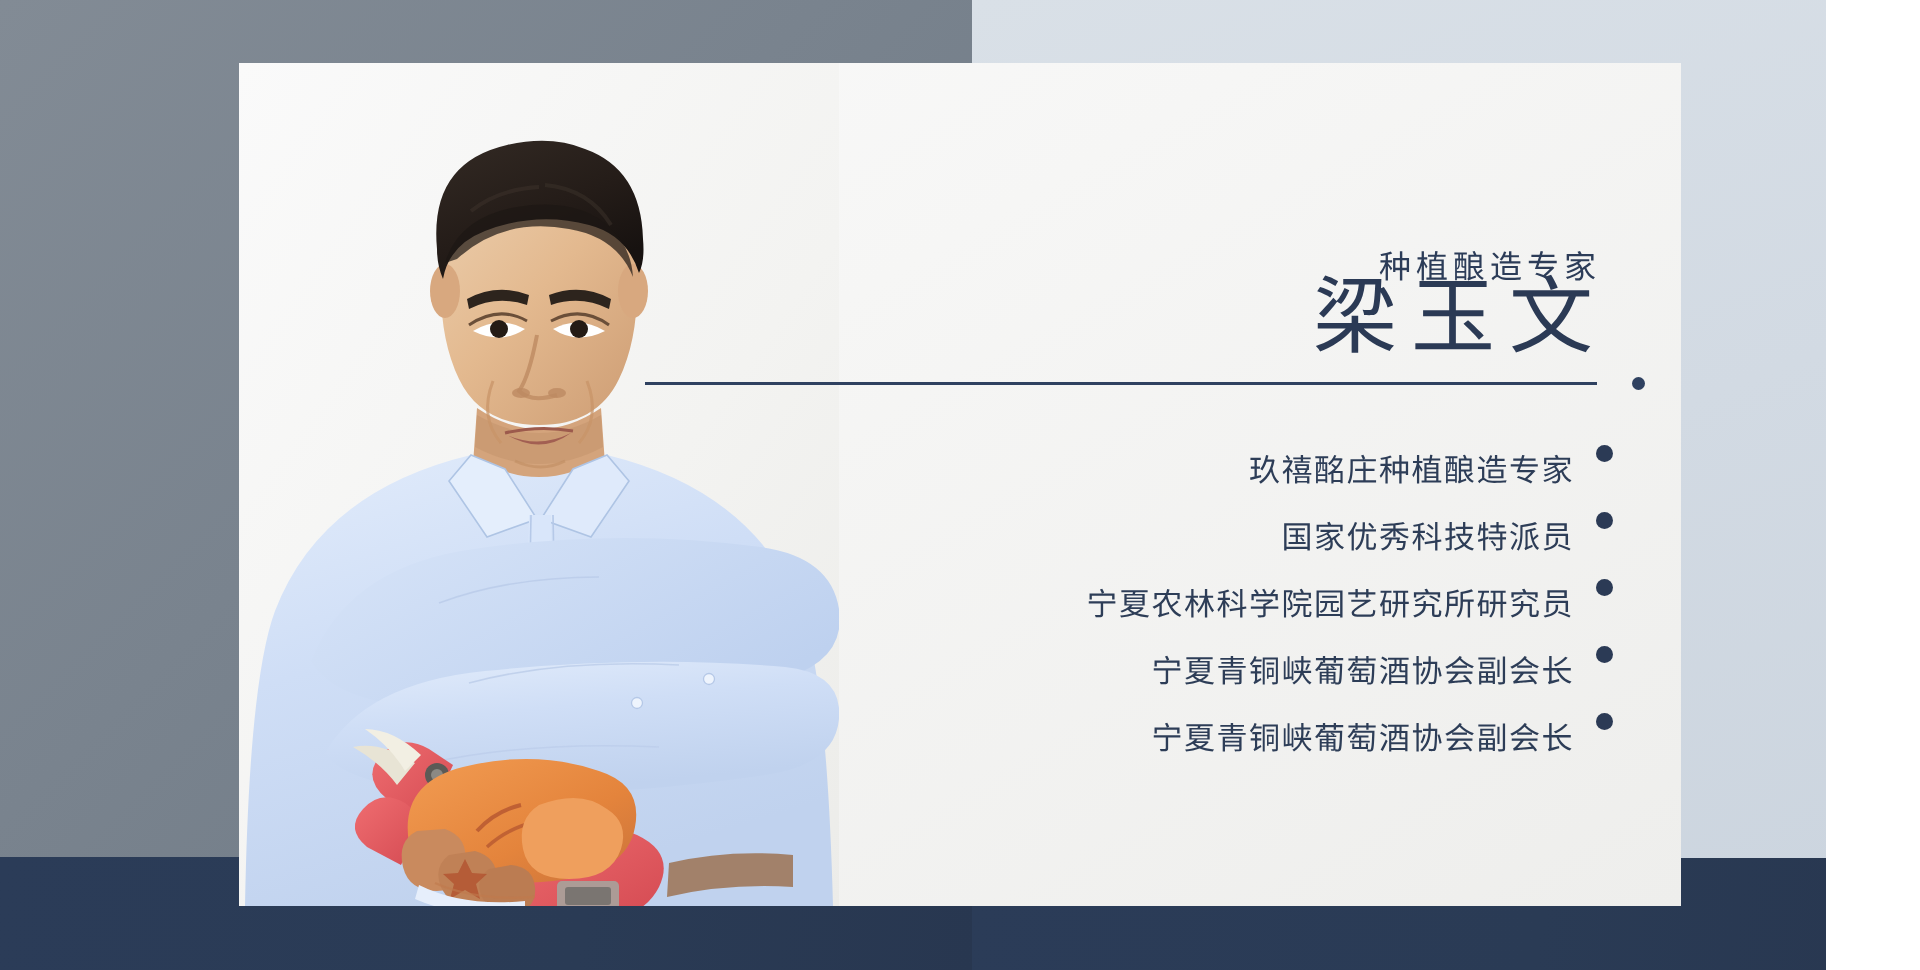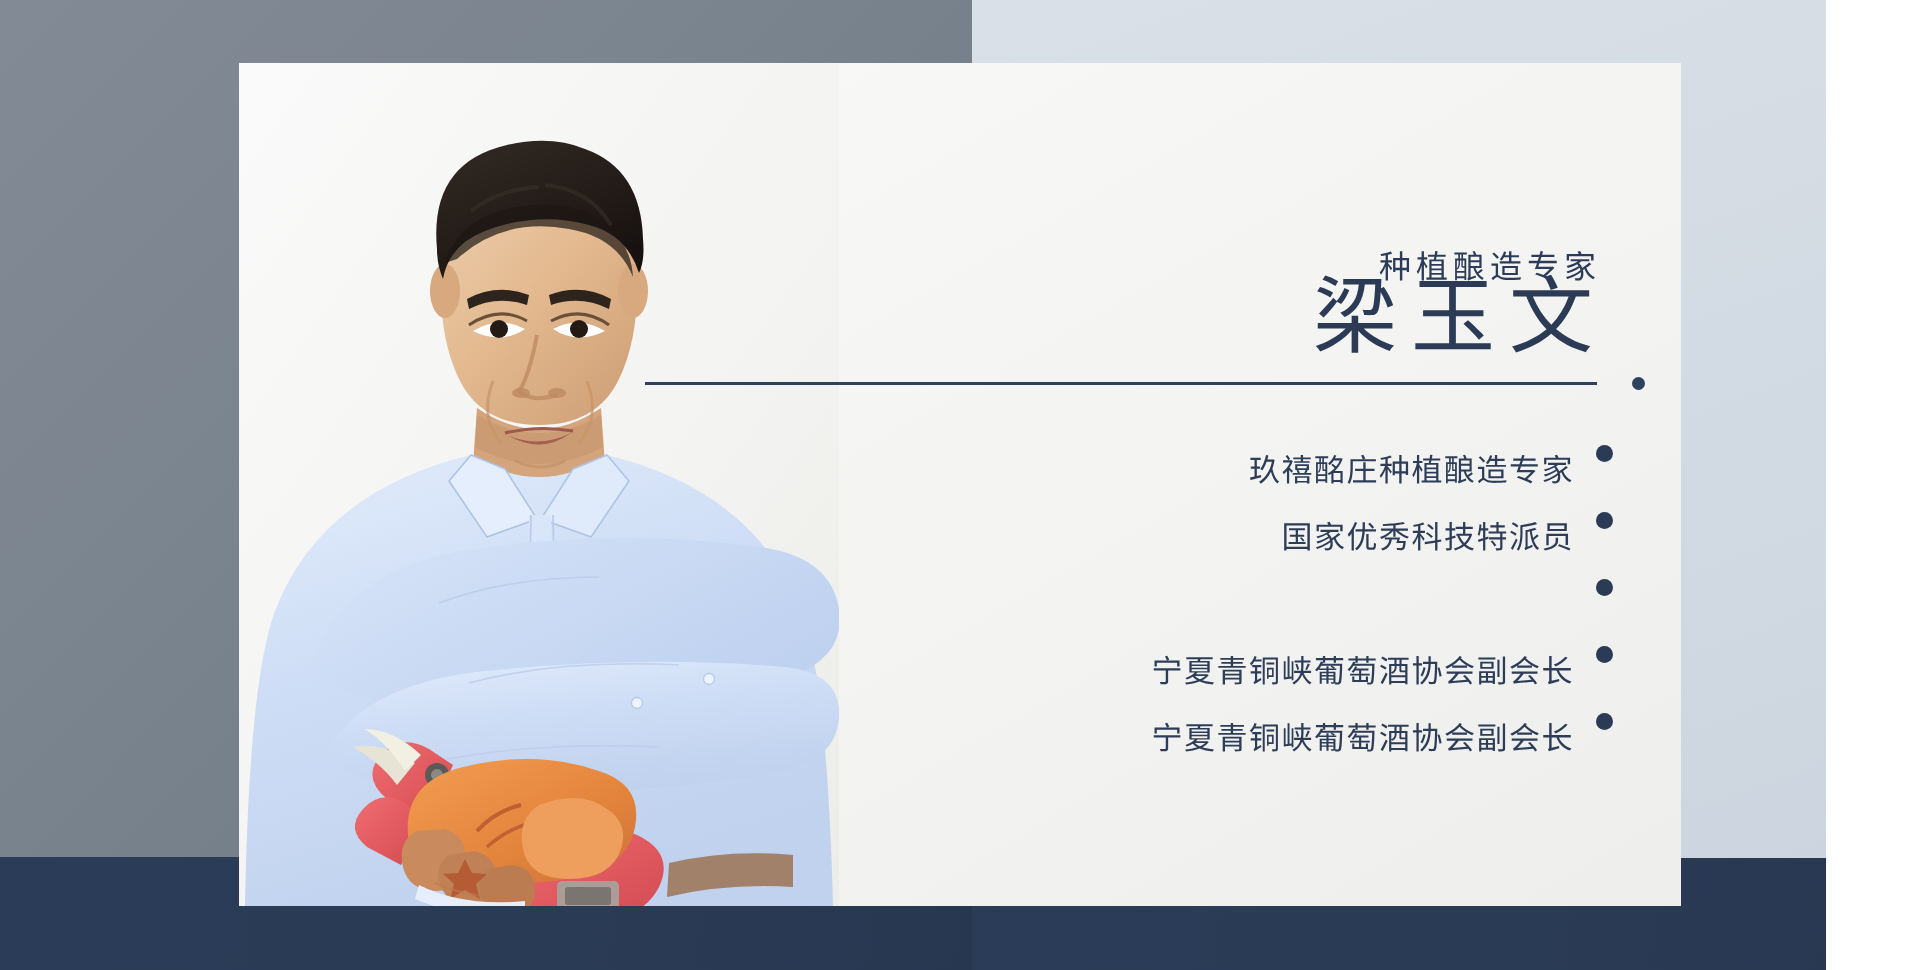--- a/index.html
+++ b/index.html
@@ -322,20 +322,21 @@
     <ul class="creds">
       <li class="cred-item">
         <span class="cred-text">玖禧酩庄种植酿造专家</span>
         <span class="cred-dot"></span>
       </li>
       <li class="cred-item">
         <span class="cred-text">国家优秀科技特派员</span>
         <span class="cred-dot"></span>
       </li>
       <li class="cred-item">
+        <span class="cred-text">宁夏农林科学院园艺研究所研究员</span>
         <span class="cred-dot"></span>
       </li>
       <li class="cred-item">
         <span class="cred-text">宁夏青铜峡葡萄酒协会副会长</span>
         <span class="cred-dot"></span>
       </li>
       <li class="cred-item">
         <span class="cred-text">宁夏青铜峡葡萄酒协会副会长</span>
         <span class="cred-dot"></span>
       </li>

